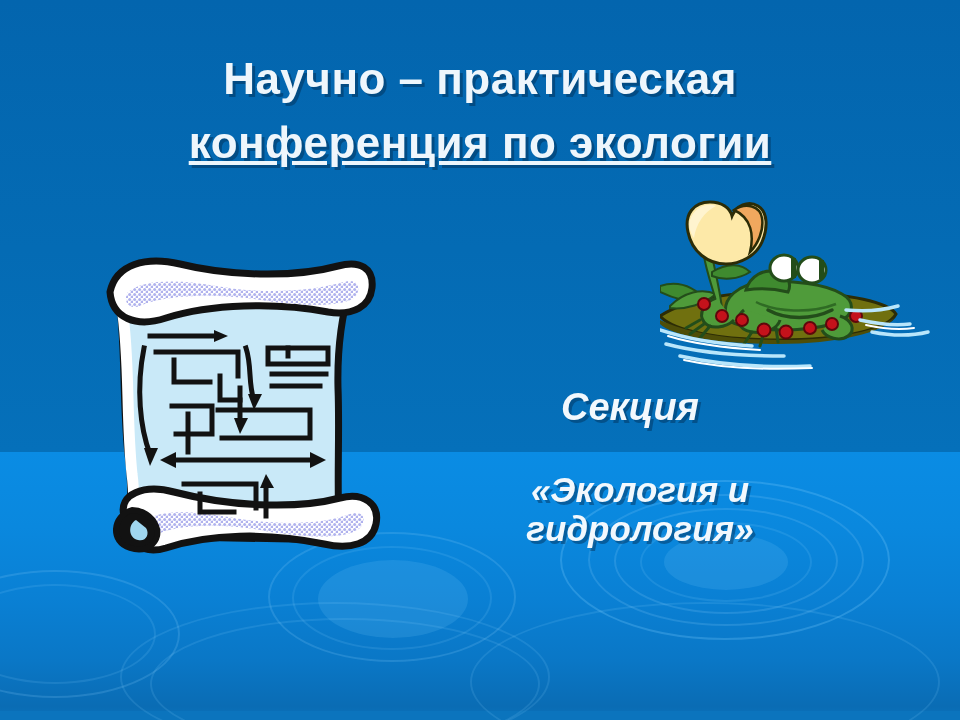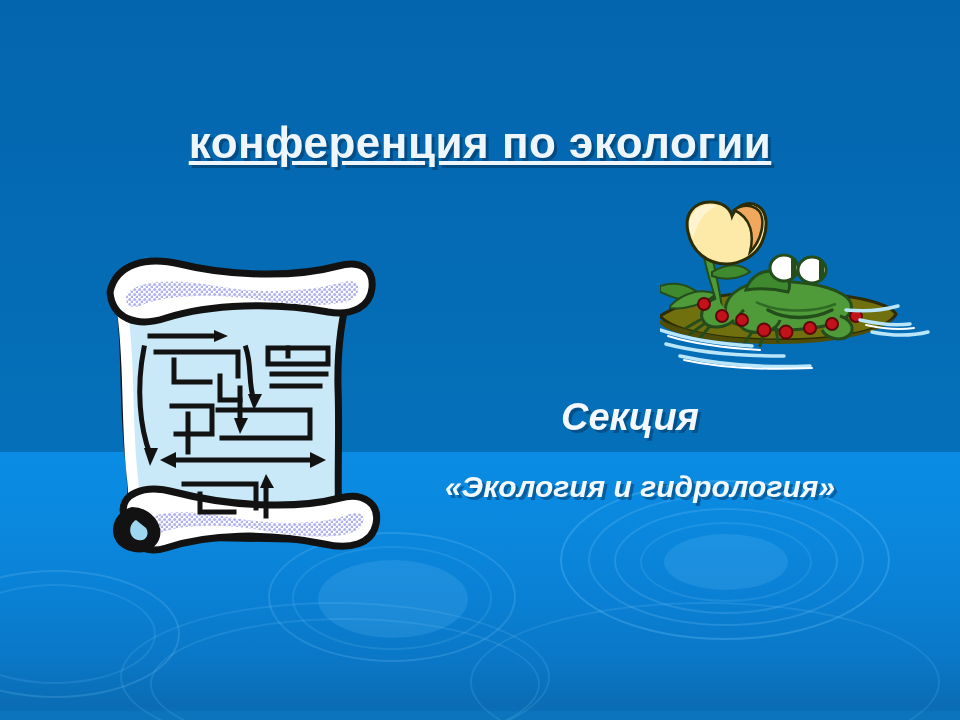--- a/index.html
+++ b/index.html
@@ -83,26 +83,26 @@
   .subtitle {
     position: absolute;
     color: #f2f8fd;
     font-weight: bold;
     font-style: italic;
     text-shadow: 3px 3px 0 rgba(2, 52, 94, 0.5);
     text-align: center;
     line-height: 1.12;
   }
   #section-word {
-    left: 440px; top: 396px; width: 380px;
+    left: 440px; top: 386px; width: 380px;
     font-size: 38px;
   }
   #section-name {
     left: 440px; top: 470px; width: 400px;
-    font-size: 30px;
+    font-size: 35px;
   }
 
   
   .art { position: absolute; }
   #scroll-art { left: 88px; top: 248px; width: 300px; height: 310px; }
   #frog-art   { left: 660px; top: 198px; width: 290px; height: 175px; }
 </style>
 </head>
 <body>
 
@@ -124,20 +124,21 @@
     <div class="blob" style="left:318px; top:108px; width:150px; height:78px;"></div>
 
     <div class="ring soft" style="left:-70px; top:118px; width:250px; height:128px;"></div>
     <div class="ring faint" style="left:-46px; top:132px; width:202px; height:100px;"></div>
 
     <div class="ring faint" style="left:120px; top:150px; width:430px; height:150px;"></div>
     <div class="ring faint" style="left:150px; top:166px; width:390px; height:132px;"></div>
     <div class="ring faint" style="left:470px; top:150px; width:470px; height:160px;"></div>
   </div>
 
+  <div class="title" id="title-line1">Научно – практическая</div>
   <div class="title" id="title-line2">конференция  по экологии</div>
 
   <div class="subtitle" id="section-word">Секция</div>
   <div class="subtitle" id="section-name">«Экология и гидрология»</div>
 
   <div class="art" id="scroll-art">
     <svg width="300" height="310" viewBox="0 0 300 310" xmlns="http://www.w3.org/2000/svg">
       <defs>
         <pattern id="dots" width="5" height="5" patternUnits="userSpaceOnUse">
           <rect width="5" height="5" fill="#ffffff"></rect>

